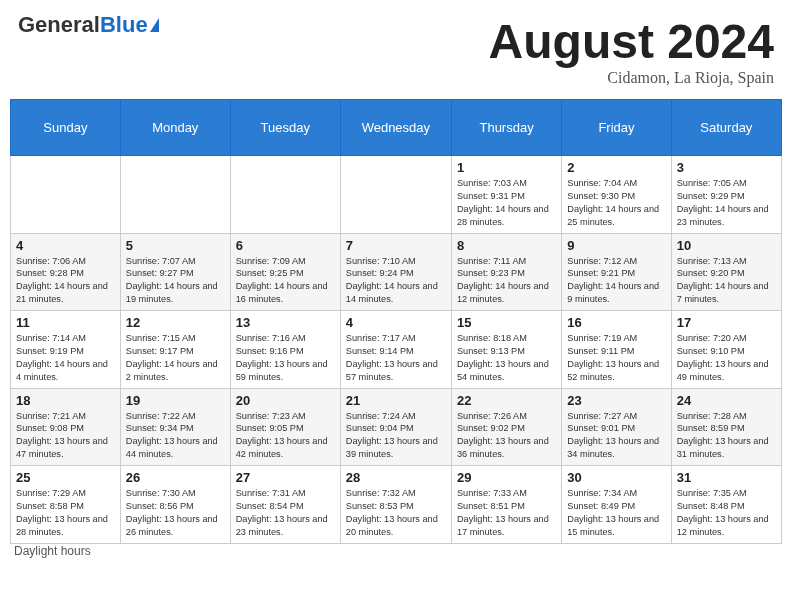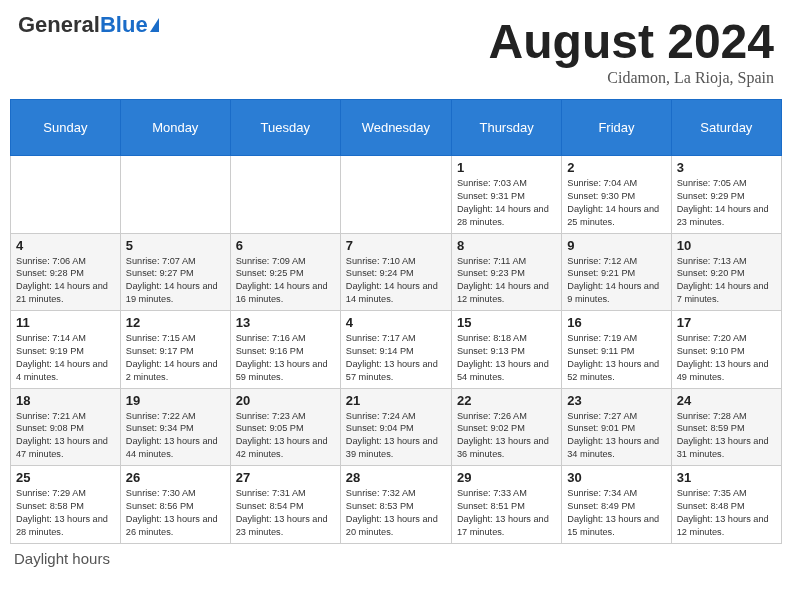--- a/index.html
+++ b/index.html
@@ -89,22 +89,21 @@
       display: block;
       margin-bottom: 2px;
     }
     .day-info {
       font-size: 9.2px;
       line-height: 1.4;
       color: #333;
     }
     .empty { background: #fff !important; }
     .footer {
-      margin-top: 6px;
-      font-size: 15px;
+      font-size: 12px;
       color: #555;
       padding-left: 4px;
     }
   </style>
 </head>
 <body>
 
 <div class="header">
   <div class="logo">
     <div class="logo-row">

